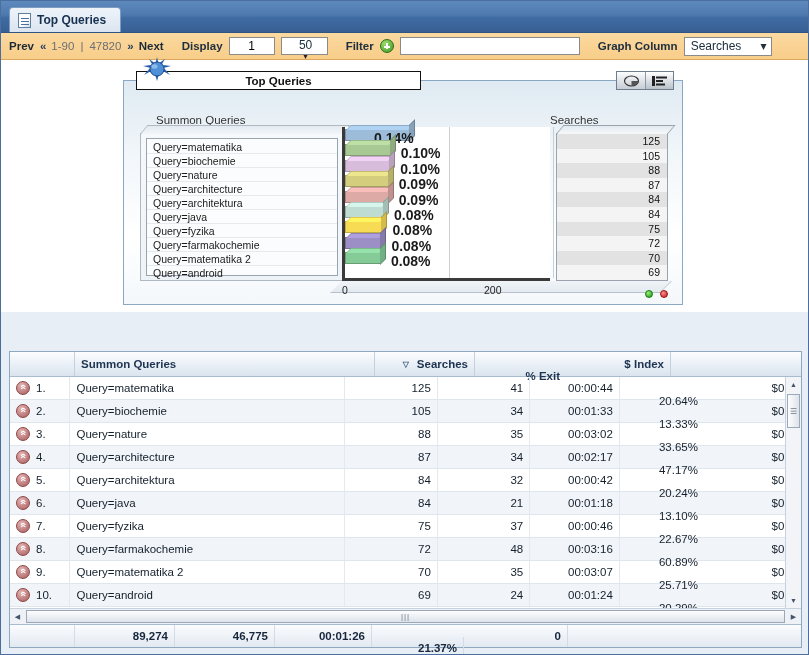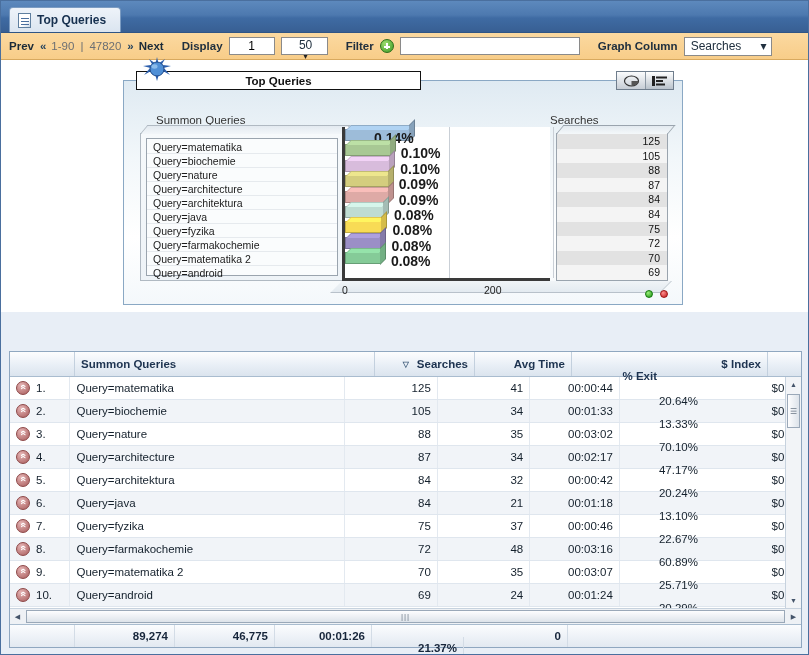--- a/index.html
+++ b/index.html
@@ -642,21 +642,20 @@
 
   <div class="grid">
 
     <div class="grid-head">
       <div class="cell c-idx"></div>
       <div class="cell c-name">Summon Queries</div>
       <div class="cell c-num">
         <span class="sort-ar">▽</span>
         <span style="margin-left:8px">Searches</span>
       </div>
-      <div class="cell c-time">Avg Time</div>
       <div class="cell c-exit">% Exit</div>
       <div class="cell c-index">$ Index</div>
     </div>
 
     <div class="grid-body">
       <div id="rows">
           <div class="row">
             <div class="cell c-idx">
               <span class="badge"></span>
               <span>1.</span>
@@ -682,21 +681,21 @@
           </div>
           <div class="row">
             <div class="cell c-idx">
               <span class="badge"></span>
               <span>3.</span>
             </div>
             <div class="cell c-name">Query=nature</div>
             <div class="cell c-num">88</div>
             <div class="cell c-num">35</div>
             <div class="cell c-time">00:03:02</div>
-            <div class="cell c-exit">70.10%</div>
+            <div class="cell c-exit">33.65%</div>
             <div class="cell c-index">$0.0</div>
           </div>
           <div class="row alt">
             <div class="cell c-idx">
               <span class="badge"></span>
               <span>4.</span>
             </div>
             <div class="cell c-name">Query=architecture</div>
             <div class="cell c-num">87</div>
             <div class="cell c-num">34</div>

